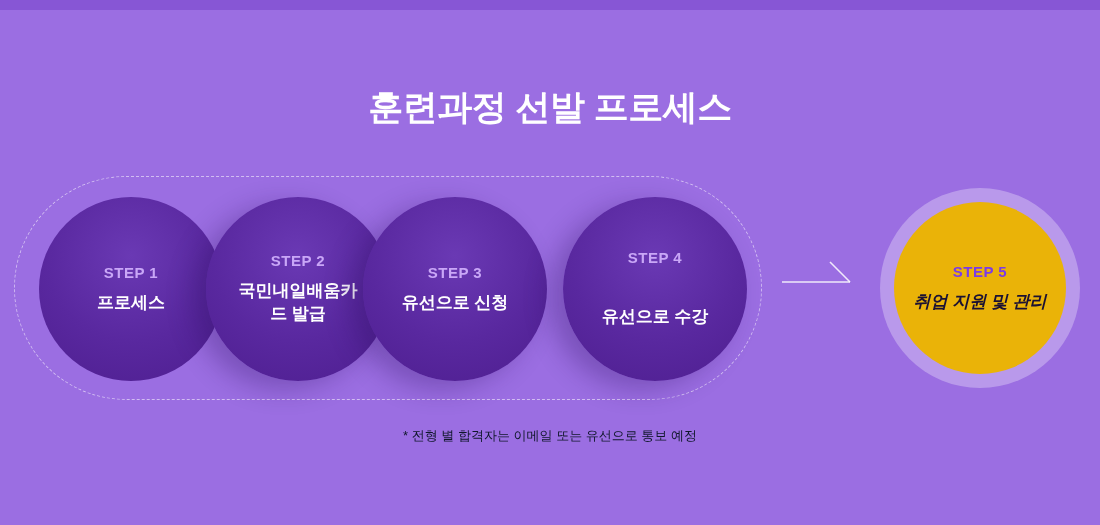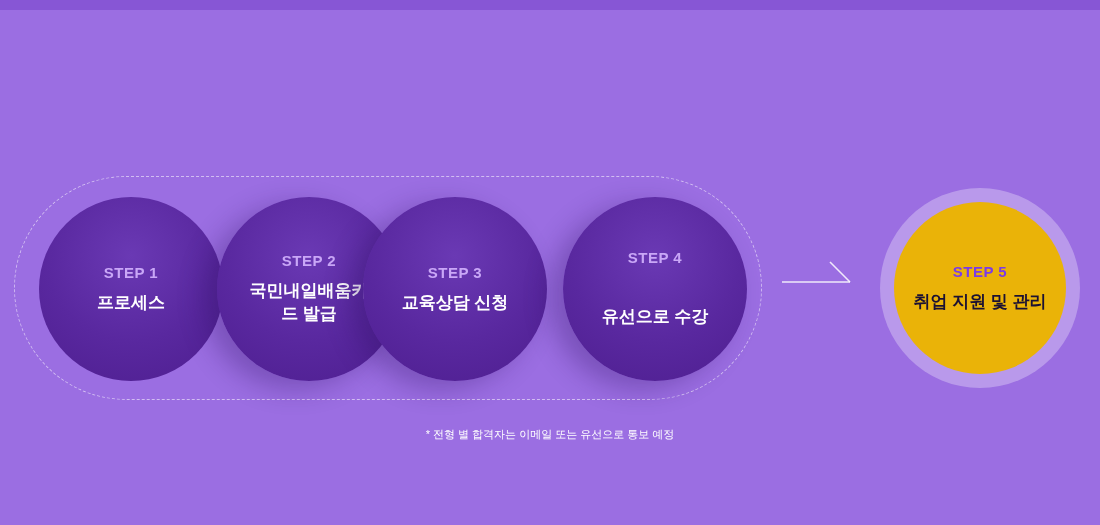--- a/index.html
+++ b/index.html
@@ -51,21 +51,21 @@
     background: radial-gradient(circle at 50% 32%, #6a39b4 0%, #59289f 55%, #4e1e90 100%);
     box-shadow: -14px 8px 26px rgba(44, 12, 92, 0.30);
     display: flex;
     flex-direction: column;
     align-items: center;
     justify-content: center;
     gap: 11px;
     text-align: center;
   }
   .step-circle.pos-1 { left: 24px;   z-index: 1; box-shadow: none; }
-  .step-circle.pos-2 { left: 202px; z-index: 2; }
+  .step-circle.pos-2 { left: 191px; z-index: 2; }
   .step-circle.pos-3 { left: 348px; z-index: 3; }
   .step-circle.pos-4 { left: 548px; z-index: 4; gap: 40px; }
   .step-label {
     font-size: 15px;
     font-weight: 700;
     letter-spacing: 0.5px;
     color: #c9a7f7;
   }
   .step-title {
     font-size: 17px;
@@ -99,54 +99,55 @@
     border-radius: 50%;
     background: #eab308;
     display: flex;
     flex-direction: column;
     align-items: center;
     justify-content: center;
     gap: 11px;
     text-align: center;
   }
   .final-circle .step-label { color: #7b3be8; }
-  .final-circle .step-title { color: #1b1133; max-width: 140px; }
+  .final-circle .step-title { color: #1b1133; max-width: 140px; font-style: italic; }
   .footnote {
     position: absolute;
     top: 427px;
     left: 0;
     width: 100%;
     text-align: center;
-    font-size: 11px;
-    color: #ffffff;
+    font-size: 13px;
+    color: #0f172a;
   }
 </style>
 </head>
 <body>
 
 <div class="page">
 
   <div class="top-strip"></div>
 
+  <h1 class="title">훈련과정 선발 프로세스</h1>
 
   <div class="steps-group">
 
     <div class="step-circle pos-1">
       <div class="step-label">STEP 1</div>
       <div class="step-title">프로세스</div>
     </div>
 
     <div class="step-circle pos-2">
       <div class="step-label">STEP 2</div>
       <div class="step-title">국민내일배움카드 발급</div>
     </div>
 
     <div class="step-circle pos-3">
       <div class="step-label">STEP 3</div>
-      <div class="step-title">교육상담 신청</div>
+      <div class="step-title">유선으로 신청</div>
     </div>
 
     <div class="step-circle pos-4">
       <div class="step-label">STEP 4</div>
       <div class="step-title">유선으로 수강</div>
     </div>
 
   </div>
 
   <svg class="flow-arrow" viewBox="0 0 78 52" xmlns="http://www.w3.org/2000/svg">

